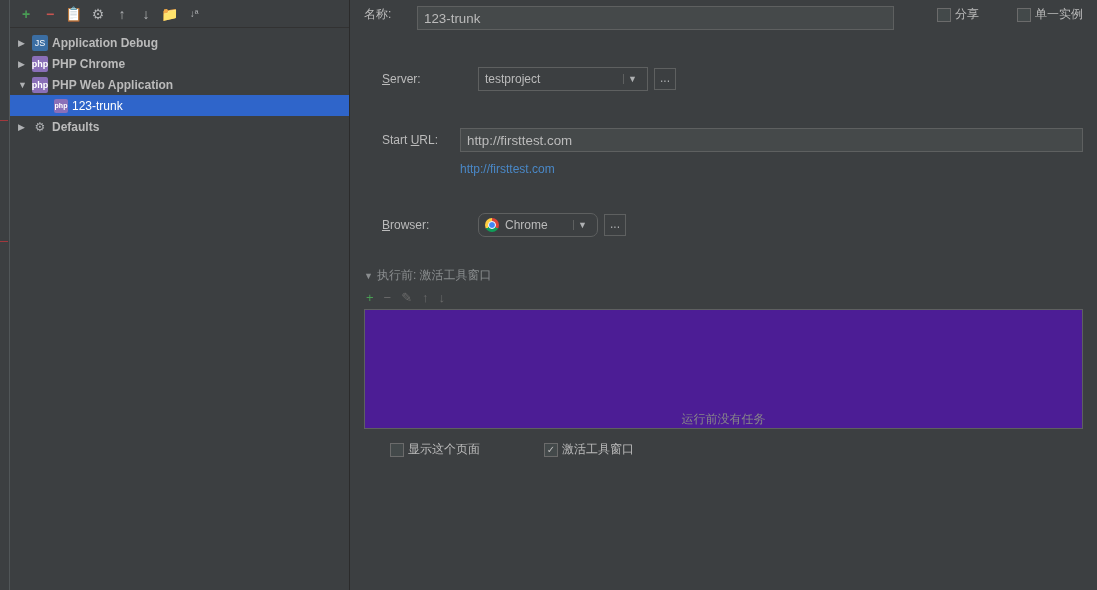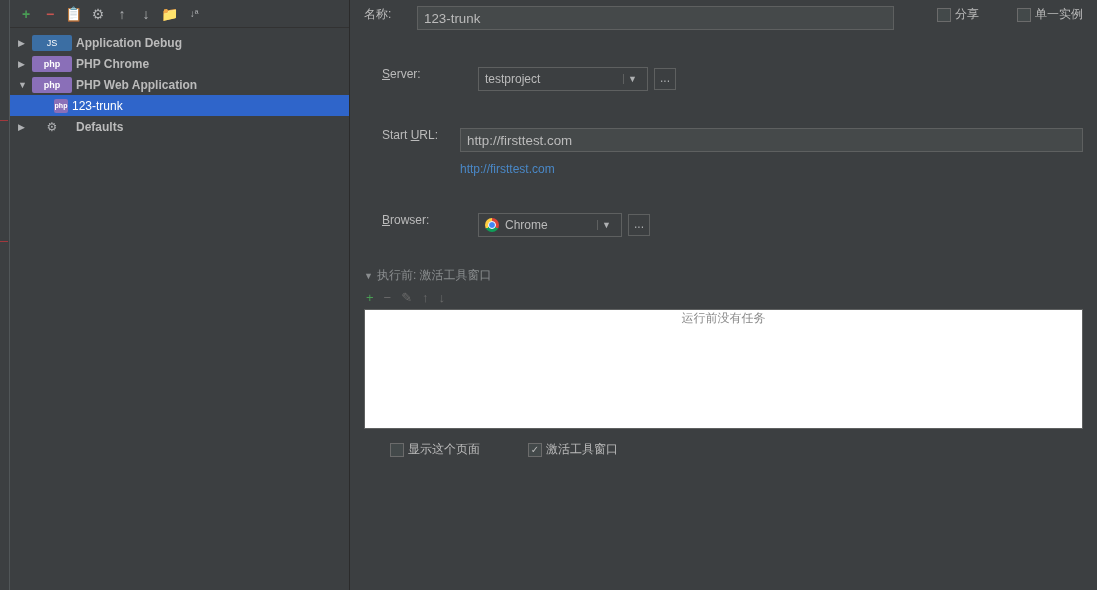--- a/index.html
+++ b/index.html
@@ -54,21 +54,21 @@
 .tree-row.selected {
   background: #2f65ca;
   color: #ffffff;
 }
 .tree-row .arrow {
   width: 14px;
   color: #afb1b3;
   font-size: 9px;
 }
 .tree-row .ticon {
-  width: 40px;
+  width: 16px;
   height: 16px;
   margin-right: 4px;
   display: inline-flex;
   align-items: center;
   justify-content: center;
   font-size: 9px;
   background: #3b6ea3;
   color: #fff;
   border-radius: 2px;
 }
@@ -122,20 +122,21 @@
   font-size: 10px;
   color: #bbbbbb;
 }
 .chkbox.checked::after { content: "✓"; }
 .section-title {
   color: #8a8d8f;
   margin-bottom: 10px;
 }
 .form-row {
   display: flex;
+  align-items: center;
   margin-bottom: 10px;
   padding-left: 18px;
   margin-top: 37px;
 }
 .form-row .lbl { width: 78px; }
 .form-row .underline { text-decoration: underline; }
 .select-wrap {
   display: flex;
   align-items: center;
   padding-left: 18px;
@@ -151,21 +152,21 @@
 }
 .select .caret {
   margin-left: auto;
   width: 18px;
   border-left: 1px solid #5e6060;
   text-align: center;
   color: #afb1b3;
   font-size: 9px;
 }
 .select.server { width: 170px; }
-.select.browser { width: 144px; }
+.select.browser { width: 120px; border-radius: 7px; }
 .dots-btn {
   width: 22px;
   height: 22px;
   border: 1px solid #5e6060;
   margin-left: 6px;
   text-align: center;
   line-height: 18px;
   color: #afb1b3;
   cursor: pointer;
   background: #3c3f41;
@@ -218,29 +219,29 @@
   display: flex;
   gap: 10px;
   padding: 6px 0 4px 2px;
 }
 .bl-toolbar .tb-icon { cursor: pointer; font-size: 13px; color: #6b6b6b; }
 .bl-toolbar .tb-plus { color: #499c54; }
 .bl-box {
   border: 1px solid #5e6060;
   height: 120px;
   display: flex;
-  align-items: flex-start;
+  align-items: flex-end;
   justify-content: center;
   color: #888;
-  background: #ffffff;
+  background: #4c1d95;
 }
 .bottom-checks {
   margin-top: 12px;
   display: flex;
-  gap: 24px;
+  gap: 40px;
   padding-left: 2px;
 }
 .gutter {
   width: 10px;
   background: #3c3f41;
   border-right: 1px solid #515658;
 }
 .gutter-mark {
   width: 8px;
   height: 1px;

